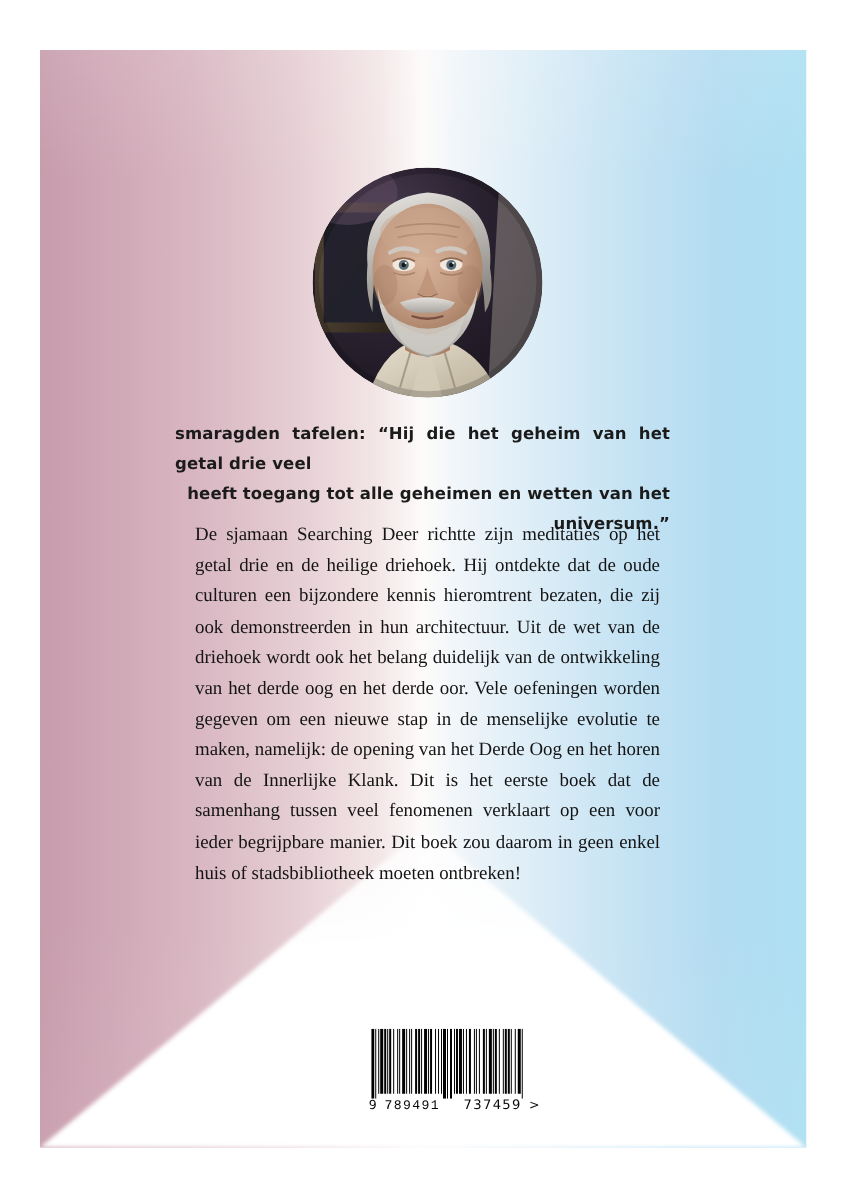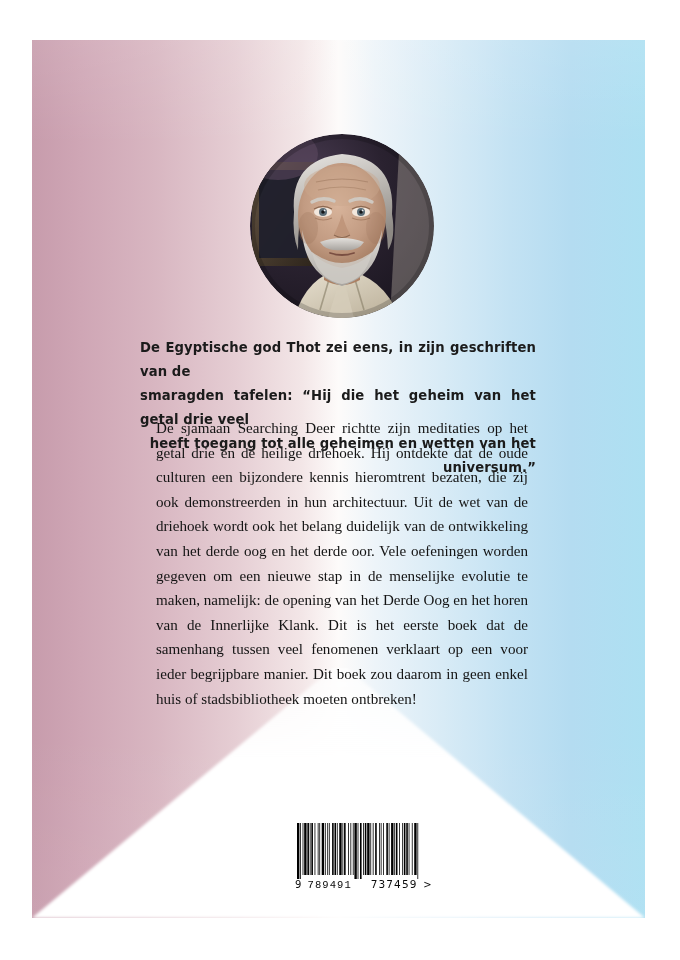--- a/index.html
+++ b/index.html
@@ -256,21 +256,20 @@
 
         <ellipse cx="58" cy="94" rx="10" ry="16" fill="#9c7459" opacity="0.28"></ellipse>
         <ellipse cx="126" cy="94" rx="10" ry="16" fill="#9c7459" opacity="0.22"></ellipse>
 
         <circle cx="92" cy="92" r="92" fill="none" stroke="#000000" stroke-opacity="0.18" stroke-width="10"></circle>
       </g>
     </svg>
   </div>
 
   <div id="quote-block">
-    <div>De Egyptische god Thot zei eens, in zijn geschriften van de</div>
     <div>smaragden tafelen: “Hij die het geheim van het getal drie veel</div>
     <div class="last-line">heeft toegang tot alle geheimen en wetten van het universum.”</div>
   </div>
 
   <div id="body-block">
     <p class="final">De sjamaan Searching Deer richtte zijn meditaties op het getal drie en de heilige driehoek. Hij ontdekte dat de oude culturen een bijzondere kennis hieromtrent bezaten, die zij ook demonstreerden in hun architectuur. Uit de wet van de driehoek wordt ook het belang duidelijk van de ontwikkeling van het derde oog en het derde oor. Vele oefeningen worden gegeven om een nieuwe stap in de menselijke evolutie te maken, namelijk: de opening van het Derde Oog en het horen van de Innerlijke Klank. Dit is het eerste boek dat de samenhang tussen veel fenomenen verklaart op een voor ieder begrijpbare manier. Dit boek zou daarom in geen enkel huis of stadsbibliotheek moeten ontbreken!</p>
   </div>
 
   <div id="barcode">
     <svg id="barcode-bars" viewBox="0 0 122 56" preserveAspectRatio="none" aria-hidden="true">

